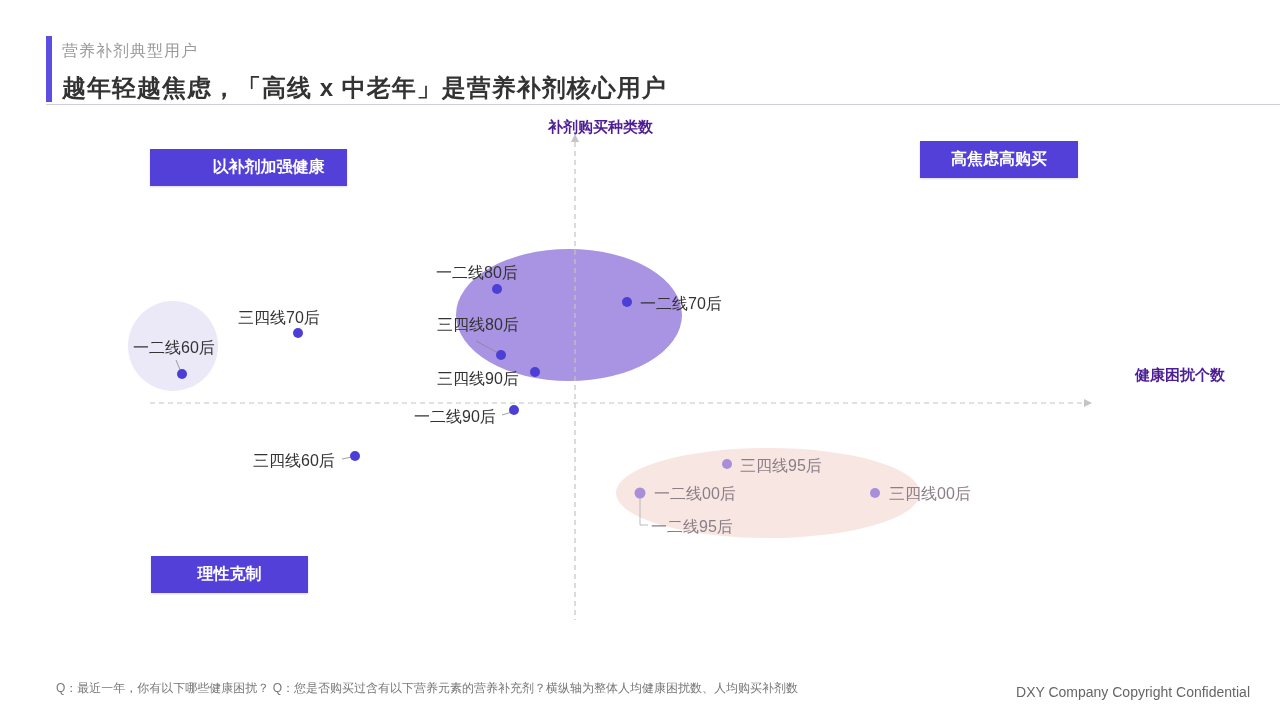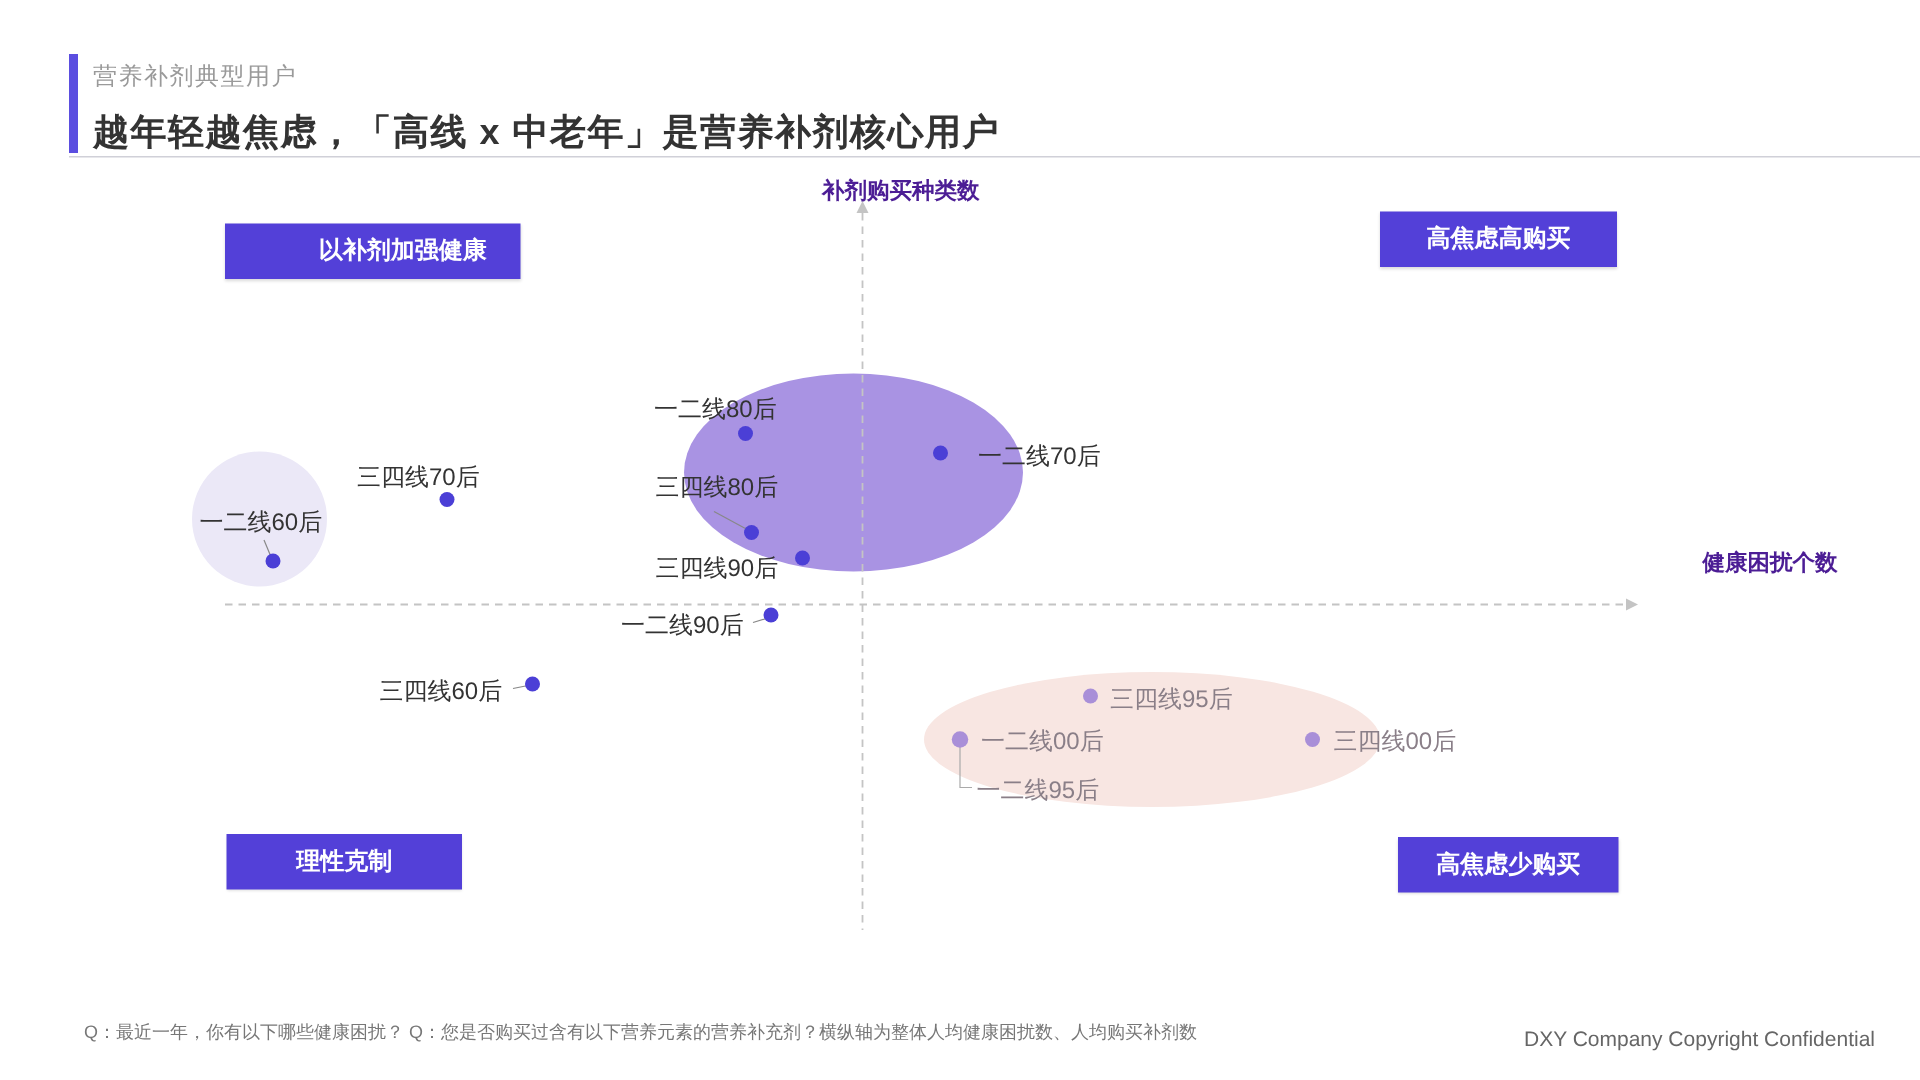--- a/index.html
+++ b/index.html
@@ -59,26 +59,25 @@
     <circle cx="640" cy="493" r="5.5" fill="#a98fd8"></circle>
     <circle cx="875" cy="493" r="5" fill="#a98fd8"></circle>
   </svg>
 
   <div class="axis-label" style="left:548px;top:118px;">补剂购买种类数</div>
   <div class="axis-label" style="left:1135px;top:366px;">健康困扰个数</div>
 
   <div class="quad" style="left:150px;top:149px;width:157px;height:37px;padding-left:40px;">以补剂加强健康</div>
   <div class="quad" style="left:151px;top:556px;width:157px;height:37px;">理性克制</div>
   <div class="quad" style="left:920px;top:141px;width:158px;height:37px;">高焦虑高购买</div>
-  <div class="quad" style="left:932px;top:558px;width:147px;height:37px;">高焦虑少购买</div>
 
   <div class="pt-label" style="left:133px;top:338px;">一二线60后</div>
   <div class="pt-label" style="left:238px;top:308px;">三四线70后</div>
   <div class="pt-label" style="left:436px;top:263px;">一二线80后</div>
-  <div class="pt-label" style="left:640px;top:294px;margin-left:12px;">一二线70后</div>
+  <div class="pt-label" style="left:640px;top:294px;">一二线70后</div>
   <div class="pt-label" style="left:437px;top:315px;">三四线80后</div>
   <div class="pt-label" style="left:437px;top:369px;">三四线90后</div>
   <div class="pt-label" style="left:414px;top:407px;">一二线90后</div>
   <div class="pt-label" style="left:253px;top:451px;">三四线60后</div>
   <div class="pt-label light" style="left:740px;top:456px;">三四线95后</div>
   <div class="pt-label light" style="left:654px;top:484px;">一二线00后</div>
   <div class="pt-label light" style="left:651px;top:517px;">一二线95后</div>
   <div class="pt-label light" style="left:889px;top:484px;">三四线00后</div>
 </div>
 

